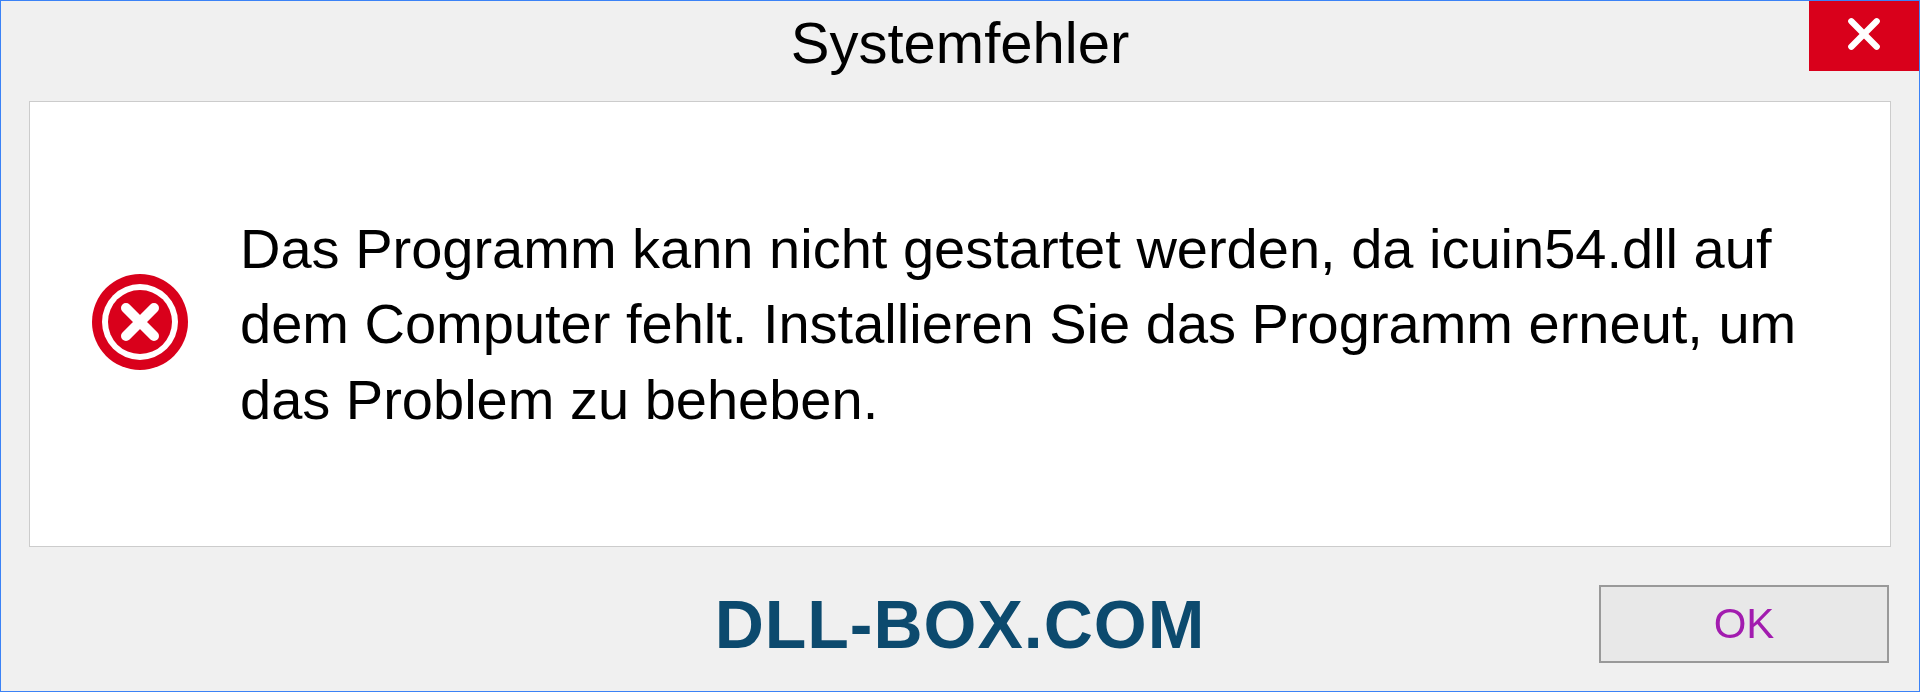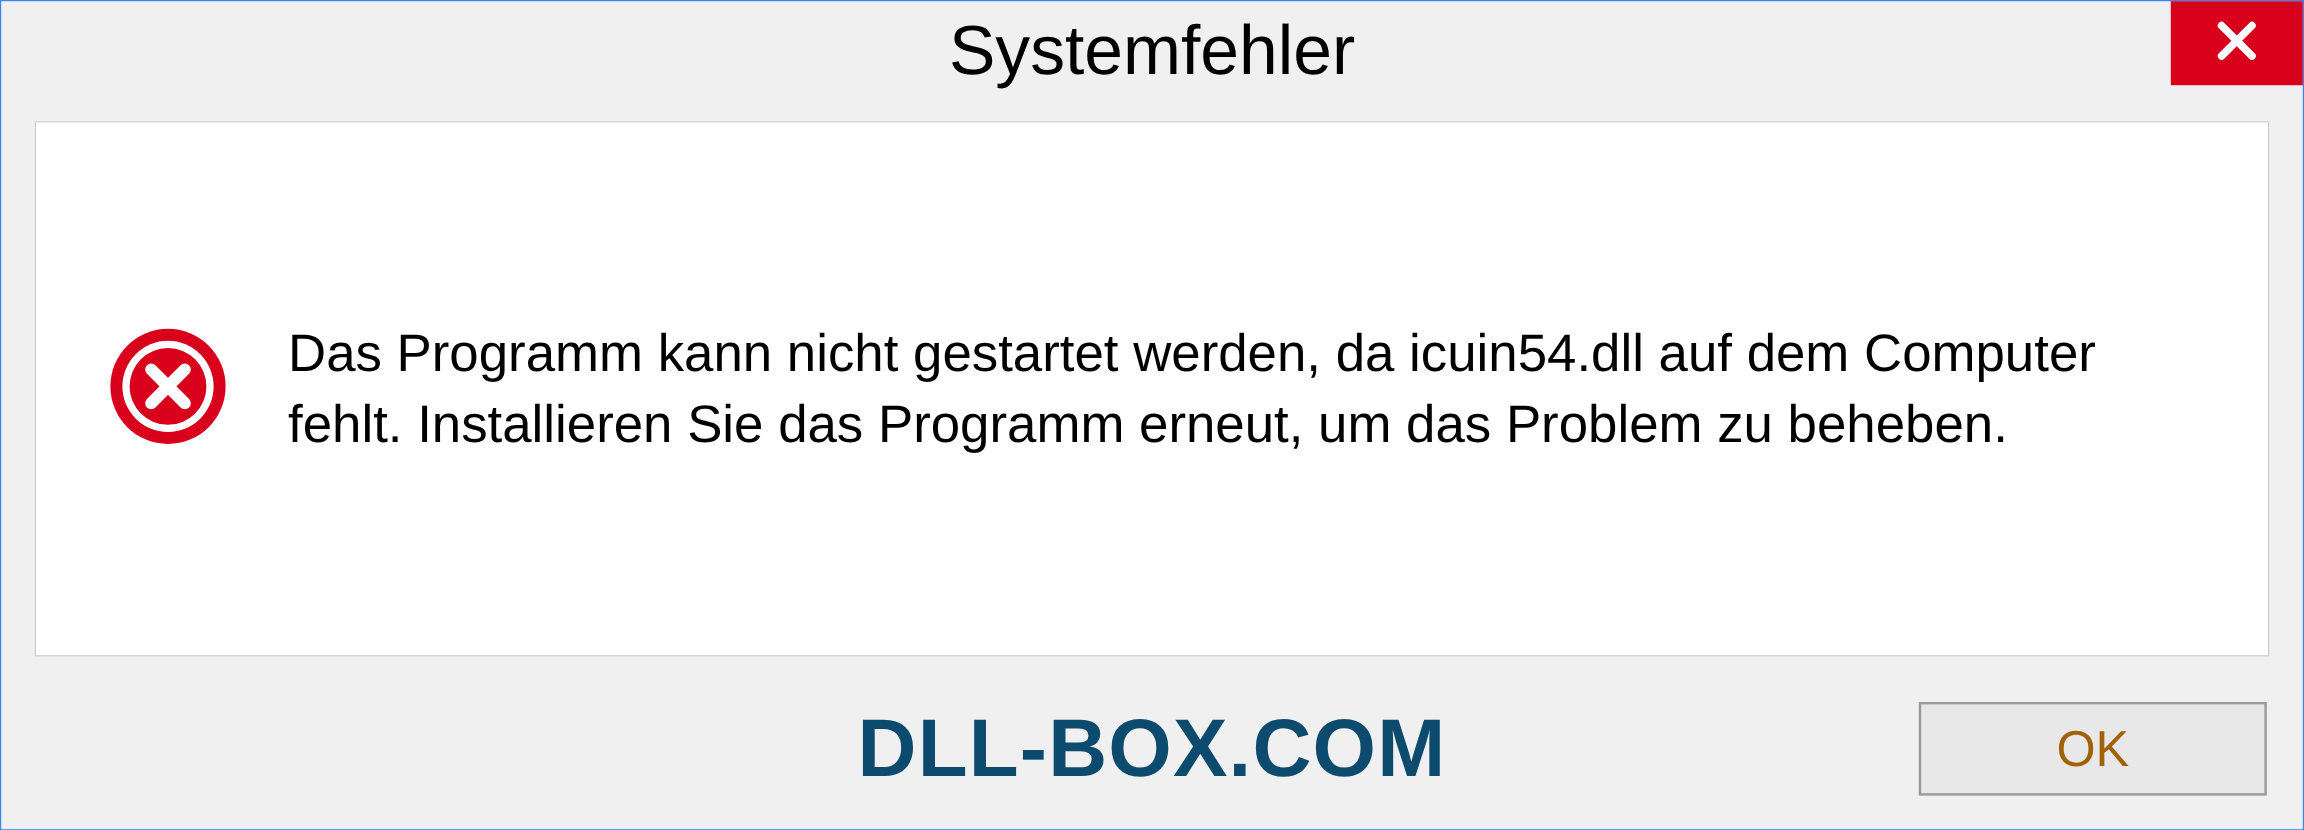--- a/index.html
+++ b/index.html
@@ -65,21 +65,21 @@
     }
     .error-icon-wrap {
       flex-shrink: 0;
       margin-right: 50px;
     }
     .error-icon-wrap svg {
       width: 100px;
       height: 100px;
     }
     .message {
-      font-size: 44px;
+      font-size: 56px;
       line-height: 1.35;
       color: #000;
       font-weight: 400;
     }
     .footer {
       display: flex;
       align-items: center;
       justify-content: flex-end;
       padding: 18px 30px 28px 30px;
       position: relative;
@@ -93,21 +93,21 @@
       color: #0c4a6e;
       letter-spacing: 1px;
       font-family: Arial, sans-serif;
     }
     .ok-btn {
       width: 290px;
       height: 78px;
       background: #e8e8e8;
       border: 2px solid #999;
       font-size: 42px;
-      color: #a16207;
+      color: #a21caf;
       cursor: pointer;
       display: flex;
       align-items: center;
       justify-content: center;
       font-family: inherit;
     }
   </style>
 </head>
 <body>
 

